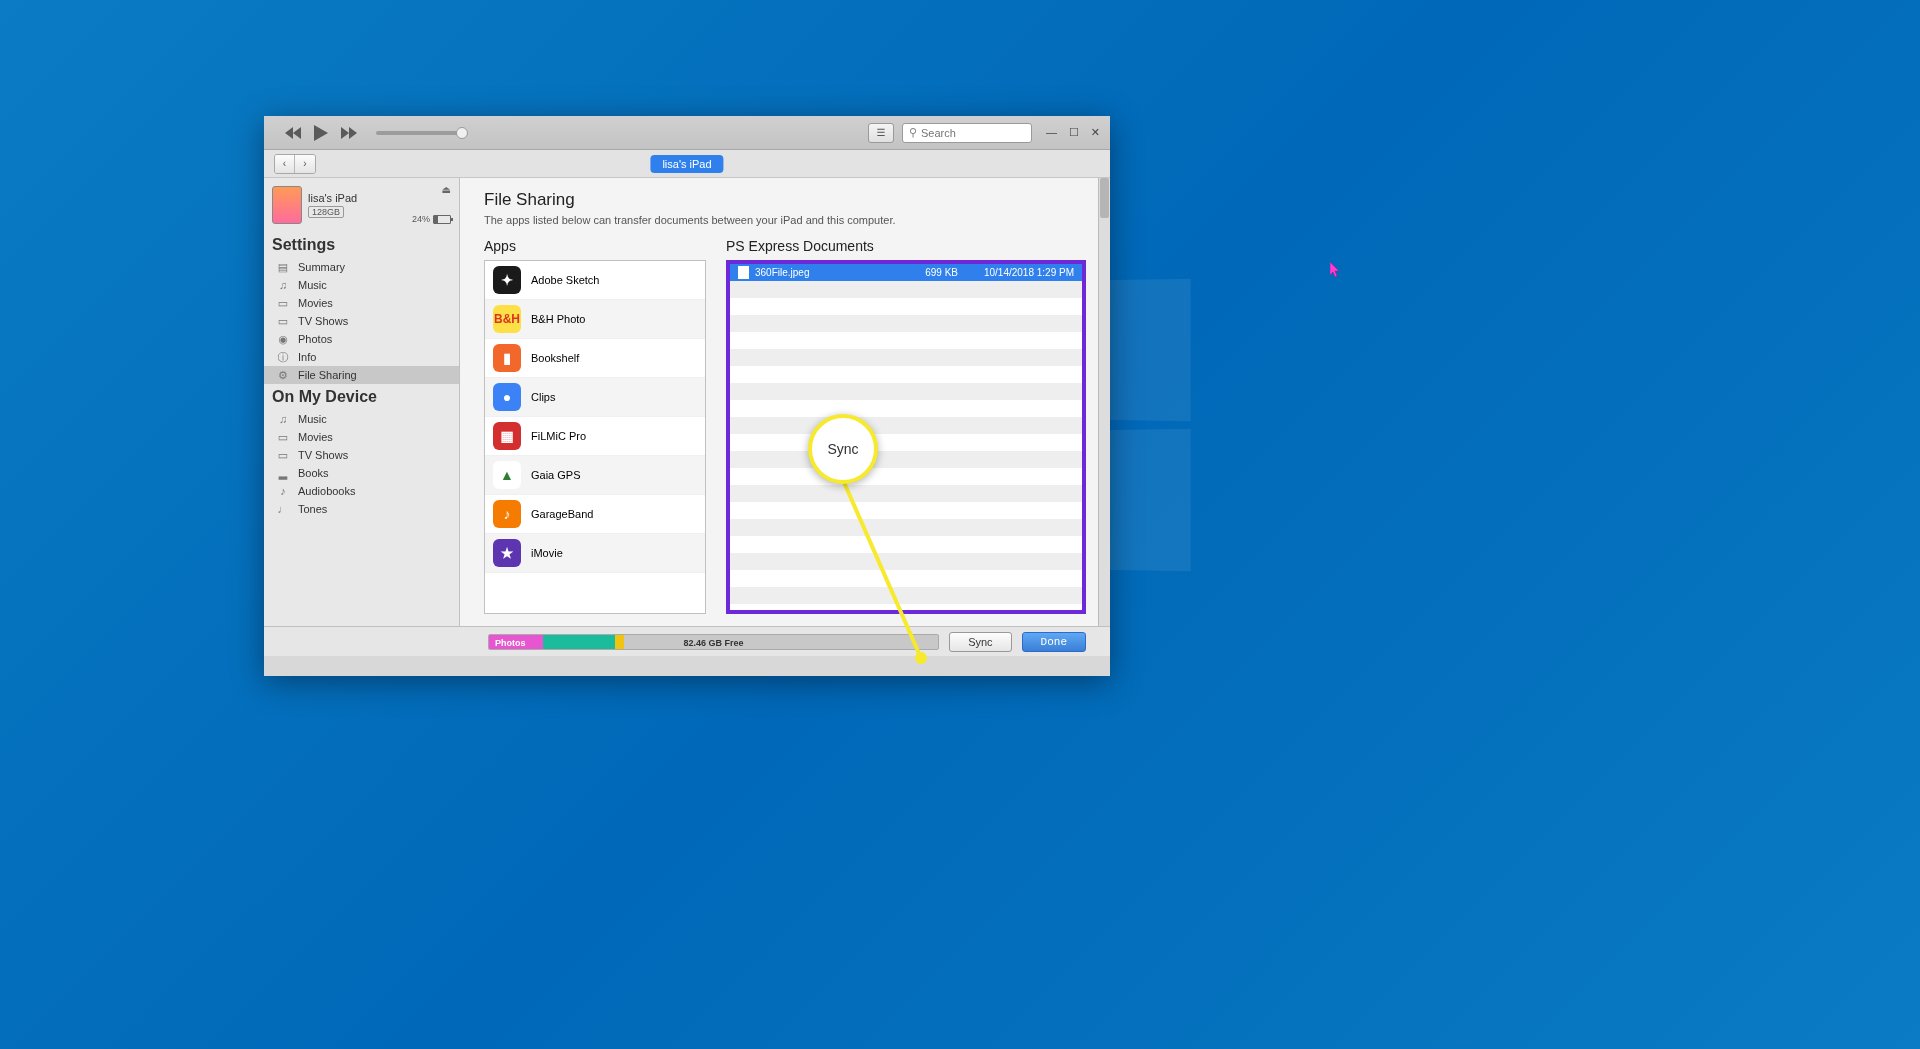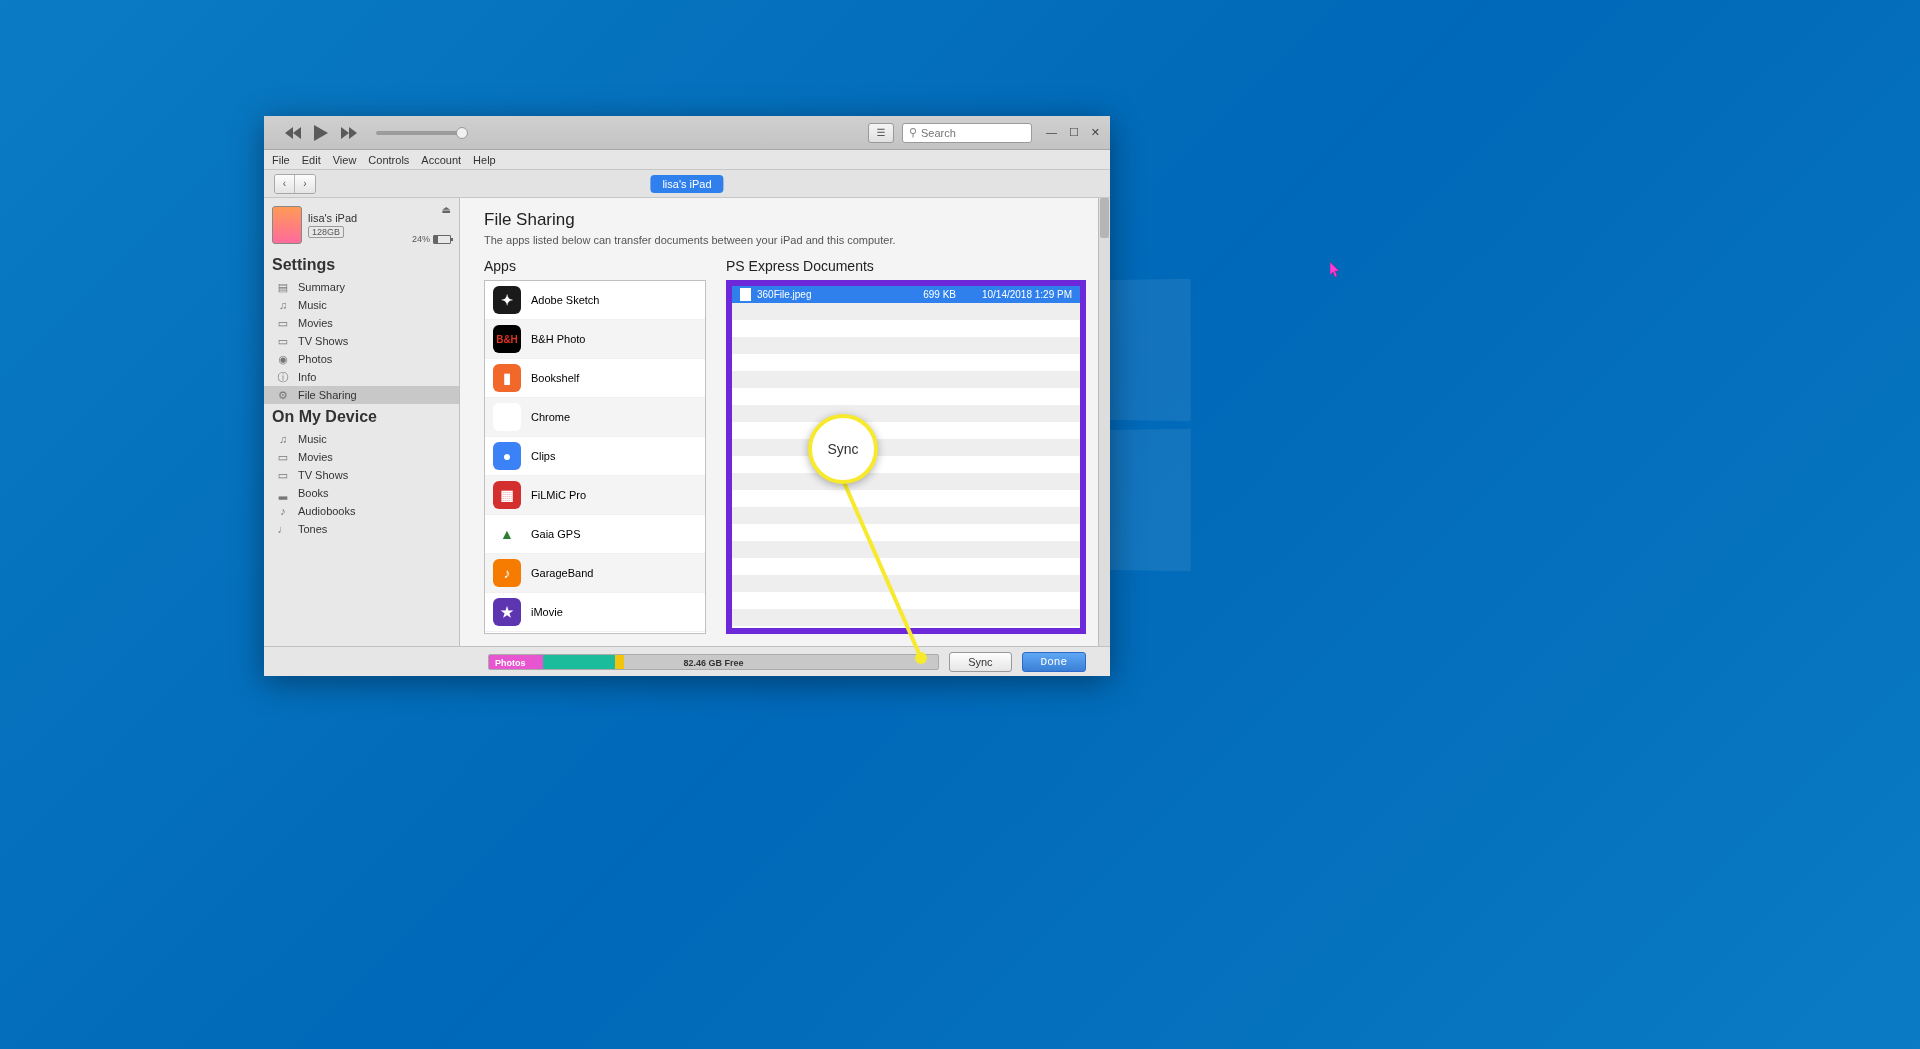--- a/index.html
+++ b/index.html
@@ -59,21 +59,21 @@
 .main-inner { padding: 12px 24px; flex: 1; display: flex; flex-direction: column; }
 .main h1 { font-size: 17px; font-weight: 500; color: #222; margin-bottom: 4px; }
 .main .subtitle { font-size: 11px; color: #555; margin-bottom: 12px; }
 .panes { display: flex; gap: 20px; flex: 1; overflow: hidden; }
 .pane { flex: 1; display: flex; flex-direction: column; min-width: 0; }
 .pane h2 { font-size: 14px; font-weight: 500; color: #222; margin-bottom: 6px; }
 .applist { border: 1px solid #c0c0c0; background: #fff; flex: 1; overflow: hidden; }
 .applist .app { display: flex; align-items: center; gap: 10px; padding: 5px 8px; border-bottom: 1px solid #f0f0f0; cursor: pointer; }
 .applist .app:nth-child(even){ background:#f4f4f4; }
 .applist .app .appicon { width: 28px; height: 28px; border-radius: 6px; display: flex; align-items: center; justify-content: center; font-size: 13px; font-weight: bold; color: #fff; flex-shrink: 0; }
-.filelist { border: 6px solid #6d28d9; background: #fff; flex: 1; overflow: hidden; }
+.filelist { border: 4px solid #6d28d9; background: #fff; flex: 1; overflow: hidden; }
 .filelist .row { display: flex; align-items: center; padding: 2px 8px; height: 17px; font-size: 10px; }
 .filelist .row.sel { background: #2f80ed; color: #fff; }
 .filelist .row:not(.sel):nth-child(even){ background:#eeeeee; }
 .filelist .row .fname { flex: 1; display: flex; align-items: center; gap: 6px; }
 .filelist .row .fic { width: 11px; height: 13px; background: #fff; border: 1px solid rgba(255,255,255,0.6); position: relative; }
 .filelist .row .fsize { width: 60px; text-align: right; }
 .filelist .row .fdate { width: 116px; text-align: right; }
 
 .footer { height: 30px; display: flex; align-items: center; padding: 0 24px 0 224px; gap: 10px; background: #e6e6e6; border-top: 1px solid #c0c0c0; }
 .storagebar { flex: 1; height: 16px; background: #c8c8c8; border: 1px solid #aaa; border-radius: 2px; position: relative; overflow: hidden; display: flex; }
@@ -137,28 +137,20 @@
         <input placeholder="Search" style="">
       </div>
       <div class="winbtns">
         <span>—</span>
         <span>☐</span>
         <span>✕</span>
       </div>
     </div>
   </div>
 
-  <div class="menubar">
-    <span>File</span>
-    <span>Edit</span>
-    <span>View</span>
-    <span>Controls</span>
-    <span>Account</span>
-    <span>Help</span>
-  </div>
 
   <div class="navrow">
     <div class="navbtns">
       <button>‹</button>
       <button>›</button>
     </div>
     <div class="pill">lisa's iPad</div>
   </div>
 
   <div class="body">
@@ -243,30 +235,26 @@
         <div class="subtitle">The apps listed below can transfer documents between your iPad and this computer.</div>
         <div class="panes">
           <div class="pane" style="flex:0 0 222px">
             <h2>Apps</h2>
             <div class="applist" id="applist">
                 <div class="app">
                   <div class="appicon" style="background:#1a1a1a;color:#fff;font-size:14px">✦</div>
                   <span>Adobe Sketch</span>
                 </div>
                 <div class="app">
-                  <div class="appicon" style="background:#000000;color:#d32;font-size:10px">B&amp;H</div>
+                  <div class="appicon" style="background:#fde047;color:#d32;font-size:12px">B&amp;H</div>
                   <span>B&amp;H Photo</span>
                 </div>
                 <div class="app">
                   <div class="appicon" style="background:#f2682a;color:#fff;font-size:14px">▮</div>
                   <span>Bookshelf</span>
-                </div>
-                <div class="app">
-                  <div class="appicon" style="background:#fff;color:#fff;font-size:14px">◉</div>
-                  <span>Chrome</span>
                 </div>
                 <div class="app">
                   <div class="appicon" style="background:#3b82f6;color:#fff;font-size:14px">●</div>
                   <span>Clips</span>
                 </div>
                 <div class="app">
                   <div class="appicon" style="background:#d32f2f;color:#fff;font-size:14px">▦</div>
                   <span>FiLMiC Pro</span>
                 </div>
                 <div class="app">

